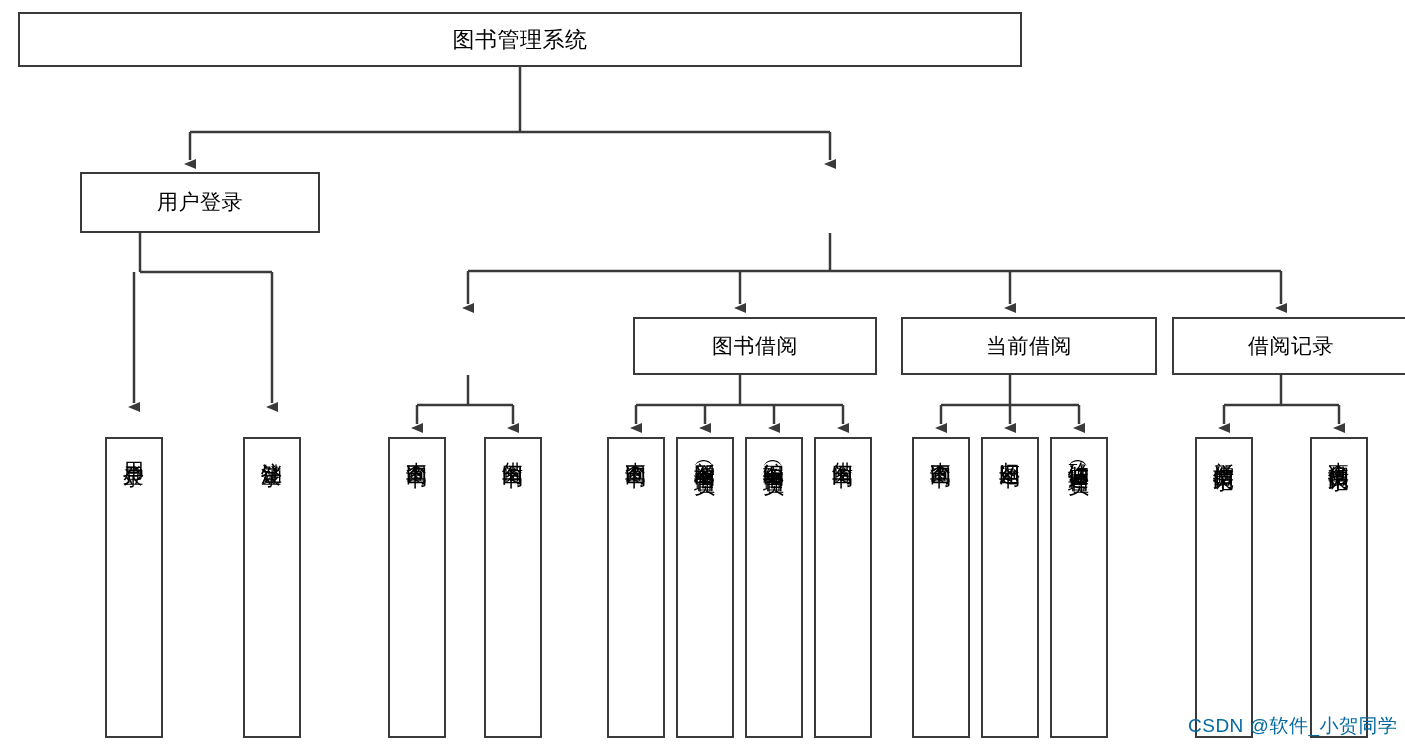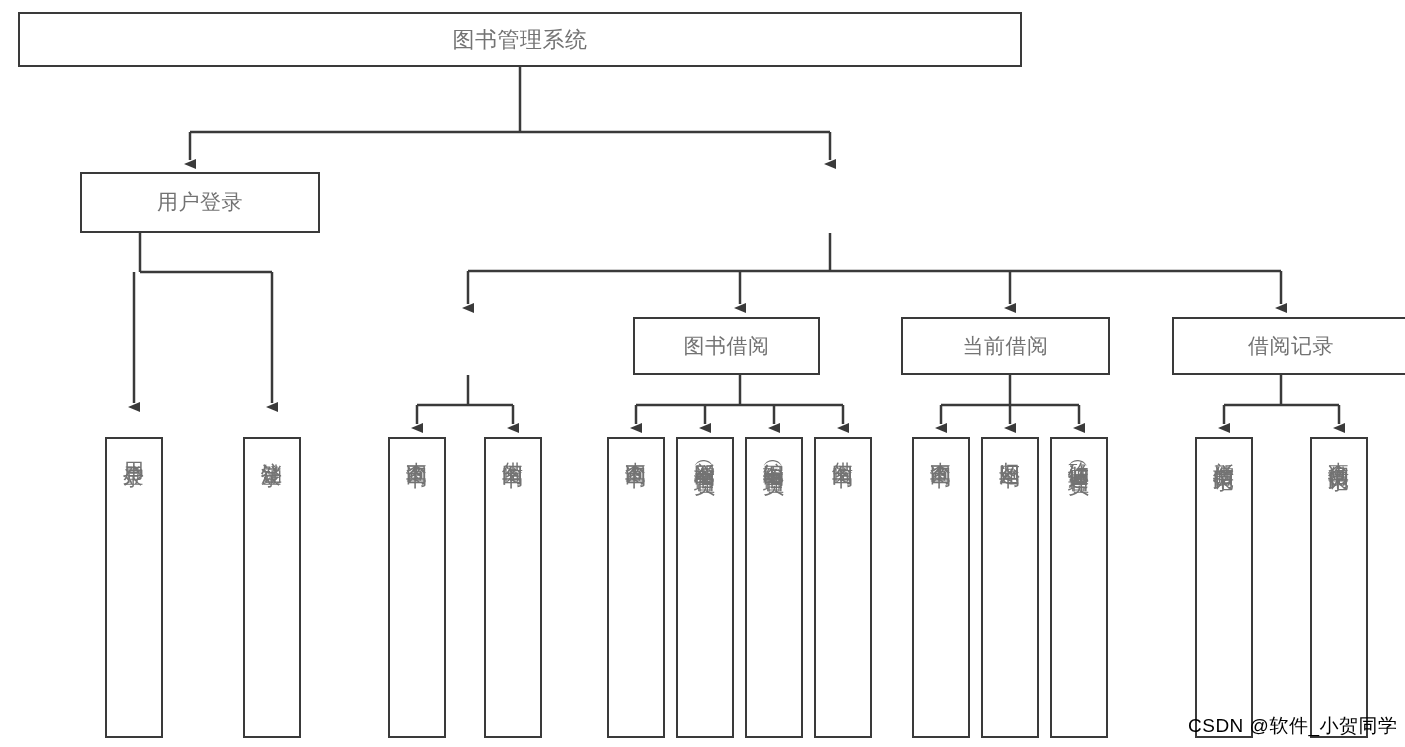--- a/index.html
+++ b/index.html
@@ -26,21 +26,21 @@
     pointer-events: none;
   }
   .node {
     position: absolute;
     box-sizing: border-box;
     background: #ffffff;
     border: 2.5px solid #3a3a3a;
     display: flex;
     align-items: center;
     justify-content: center;
-    color: #737373;
+    color: #000000;
   }
   .node .label {
     display: block;
     text-align: center;
     line-height: 1.18;
     letter-spacing: 0.5px;
   }
   
   .node.horiz .label {
     font-size: 21px;
@@ -61,21 +61,21 @@
     font-size: 21px;
     line-height: 1;
     letter-spacing: 2px;
     white-space: nowrap;
   }
   .watermark {
     position: absolute;
     left: 1188px;
     top: 713px;
     font-size: 19px;
-    color: #000000;
+    color: #0369a1;
     white-space: nowrap;
     letter-spacing: 0.5px;
   }
 </style>
 </head>
 <body>
 
 <div id="canvas">
 
   <svg class="links" viewBox="0 0 1405 747">
@@ -129,24 +129,24 @@
   </svg>
 
   <div class="node horiz root" style="left:18px; top:12px; width:1004px; height:55px;">
     <span class="label">图书管理系统</span>
   </div>
 
   <div class="node horiz" style="left:80px; top:172px; width:240px; height:61px;">
     <span class="label">用户登录</span>
   </div>
 
-  <div class="node horiz" style="left:633px; top:317px; width:187px; height:58px;">
+  <div class="node horiz" style="left:633px; top:317px; width:244px; height:58px;">
     <span class="label">图书借阅</span>
   </div>
-  <div class="node horiz" style="left:901px; top:317px; width:209px; height:58px;">
+  <div class="node horiz" style="left:901px; top:317px; width:256px; height:58px;">
     <span class="label">当前借阅</span>
   </div>
   <div class="node horiz" style="left:1172px; top:317px; width:238px; height:58px;">
     <span class="label">借阅记录</span>
   </div>
 
   <div class="node vert" style="left:105px; top:437px; width:58px; height:301px;">
     <span class="label">用户登录</span>
   </div>
   <div class="node vert" style="left:243px; top:437px; width:58px; height:301px;">

